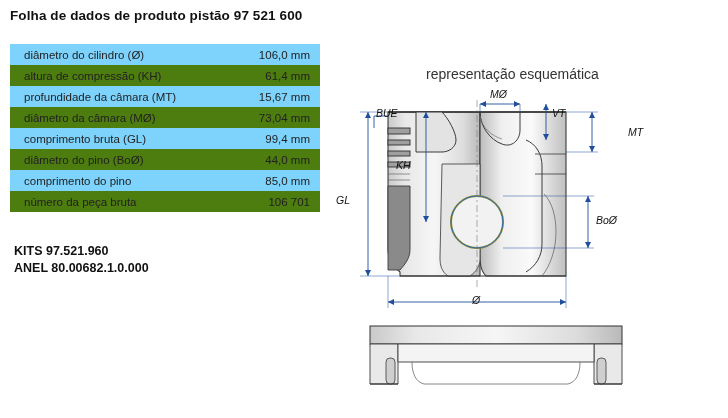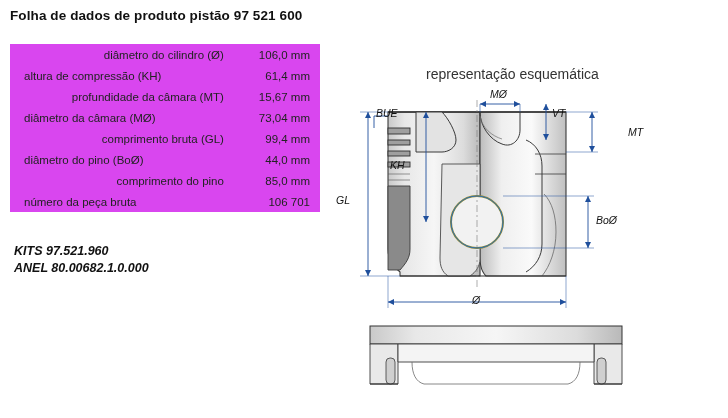--- a/index.html
+++ b/index.html
@@ -35,25 +35,24 @@
     left: 10px;
     top: 44px;
     width: 310px;
     border-collapse: collapse;
     font-size: 11.5px;
   }
   .spec-table tr {
     height: 21px;
   }
   .spec-table tr.odd td {
-    background: #d946ef;
-    text-align: right;
+    background: #7dd3fc;
   }
   .spec-table tr.even td {
-    background: #d946ef;
+    background: #4d7c0f;
   }
   .spec-table td {
     padding: 0 8px;
     color: #222;
     border: none;
     vertical-align: middle;
   }
   .spec-table td.label {
     text-align: left;
     padding-left: 14px;
@@ -65,21 +64,20 @@
   }
   
   .kits {
     position: absolute;
     left: 14px;
     top: 243px;
     font-size: 12.5px;
     font-weight: bold;
     color: #111;
     line-height: 17px;
-    font-style: italic;
   }
   
   .drawing {
     position: absolute;
     left: 330px;
     top: 44px;
     width: 392px;
     height: 370px;
   }
   .schema-caption {
@@ -267,19 +265,19 @@
         <rect x="267" y="314" width="9" height="26" rx="4" fill="#cfcfcf" stroke="#3a3a3a" stroke-width="0.8"></rect>
         <path d="M40,340 L68,340 M264,340 L292,340" stroke="#2e2e2e" stroke-width="1"></path>
         <path d="M82,318 C82,330 86,338 94,340 L238,340 C246,338 250,330 250,318" fill="none" stroke="#6a6a6a" stroke-width="0.8"></path>
       </g>
     </svg>
 
     <div class="dim-label" style="left:46px; top:63px;">BUE</div>
     <div class="dim-label" style="left:160px; top:44px;">MØ</div>
     <div class="dim-label" style="left:222px; top:63px;">VT</div>
     <div class="dim-label" style="left:272px; top:82px;padding-left:26px;">MT</div>
-    <div class="dim-label" style="left:60px; top:115px;">KH</div>
+    <div class="dim-label" style="left:66px; top:115px;">KH</div>
     <div class="dim-label" style="left:6px; top:150px;">GL</div>
     <div class="dim-label" style="left:266px; top:170px;">BoØ</div>
     <div class="dim-label" style="left:142px; top:250px;">Ø</div>
 
   </div>
 </div>
 
 </body></html>

